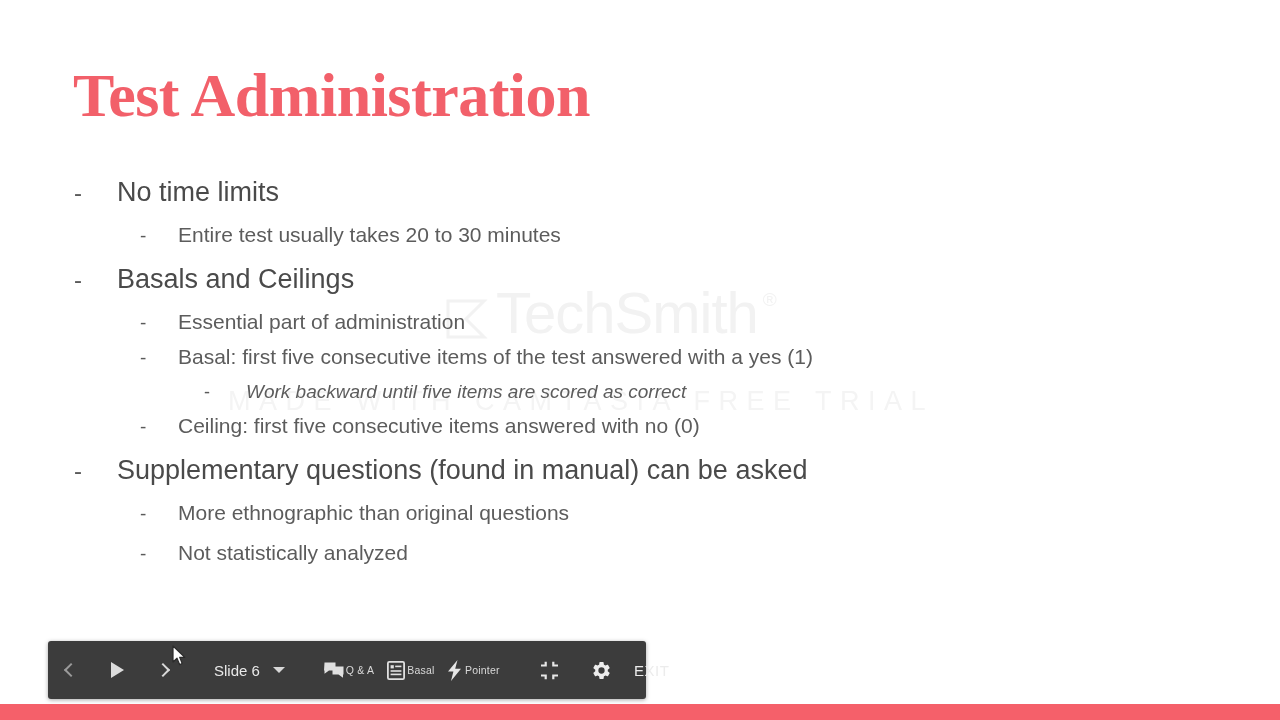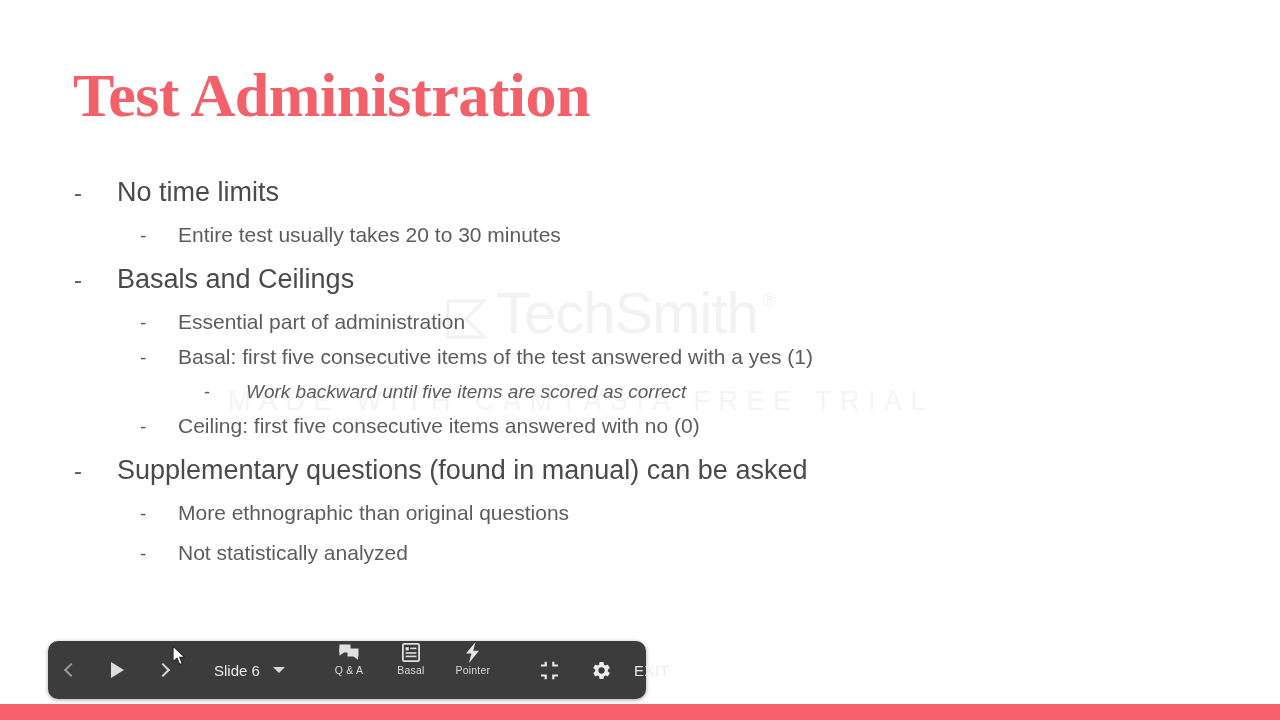--- a/index.html
+++ b/index.html
@@ -170,21 +170,21 @@
   }
 
   
   #control-bar {
     position: absolute;
     left: 48px;
     top: 641px;
     width: 598px;
     height: 58px;
     background: #3c3c3c;
-    border-radius: 10px;
+    border-radius: 3px;
     display: flex;
     align-items: center;
     z-index: 10;
     box-shadow: 0 1px 4px rgba(0,0,0,0.35);
     font-family: "Liberation Sans", sans-serif;
   }
 
   .cb-group {
     display: flex;
     align-items: center;
@@ -227,22 +227,23 @@
     display: flex;
     align-items: center;
     justify-content: center;
     cursor: pointer;
   }
 
   .cb-tool {
     width: 62px;
     height: 58px;
     display: flex;
-    flex-direction: column;
-    align-items: center;
+    flex-direction: row;
+    align-items: center;
+    justify-content: center;
     gap: 2px;
     cursor: pointer;
   }
   .cb-tool .tool-label {
     font-size: 10.5px;
     color: #d9d9d9;
     letter-spacing: 0.2px;
     line-height: 1;
   }
   .cb-tool .tool-glyph {

